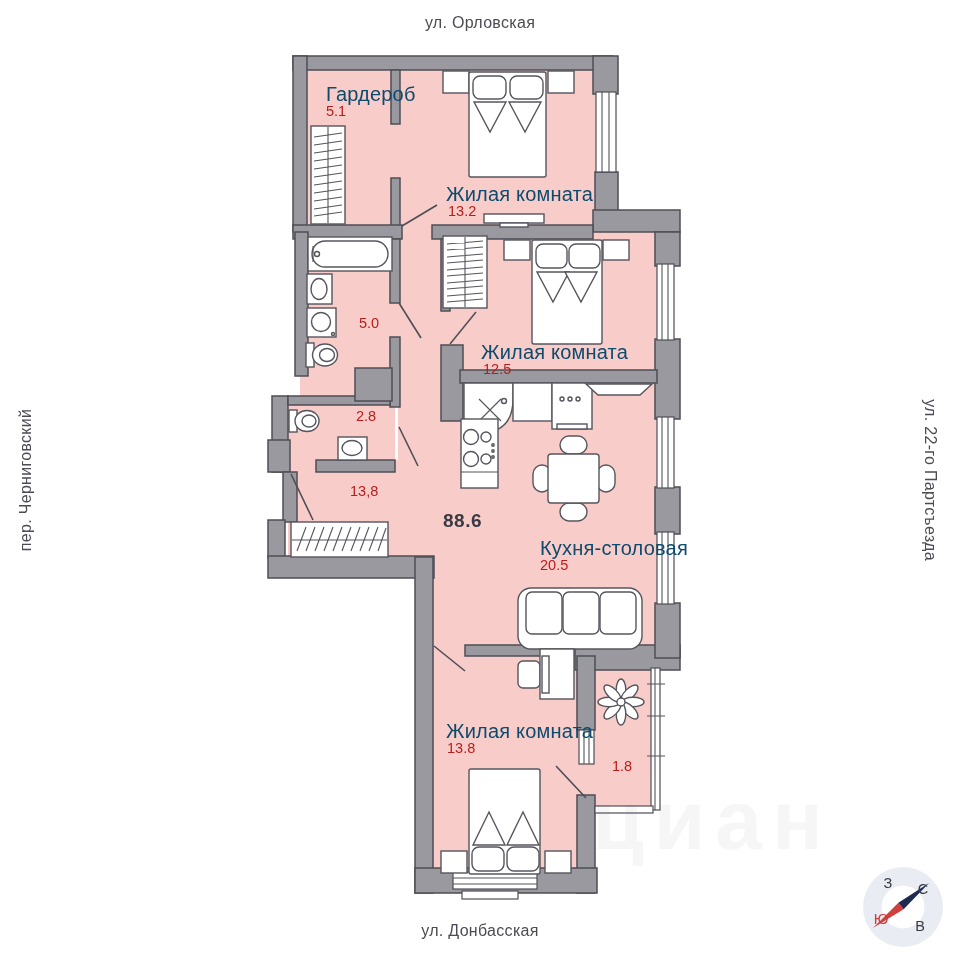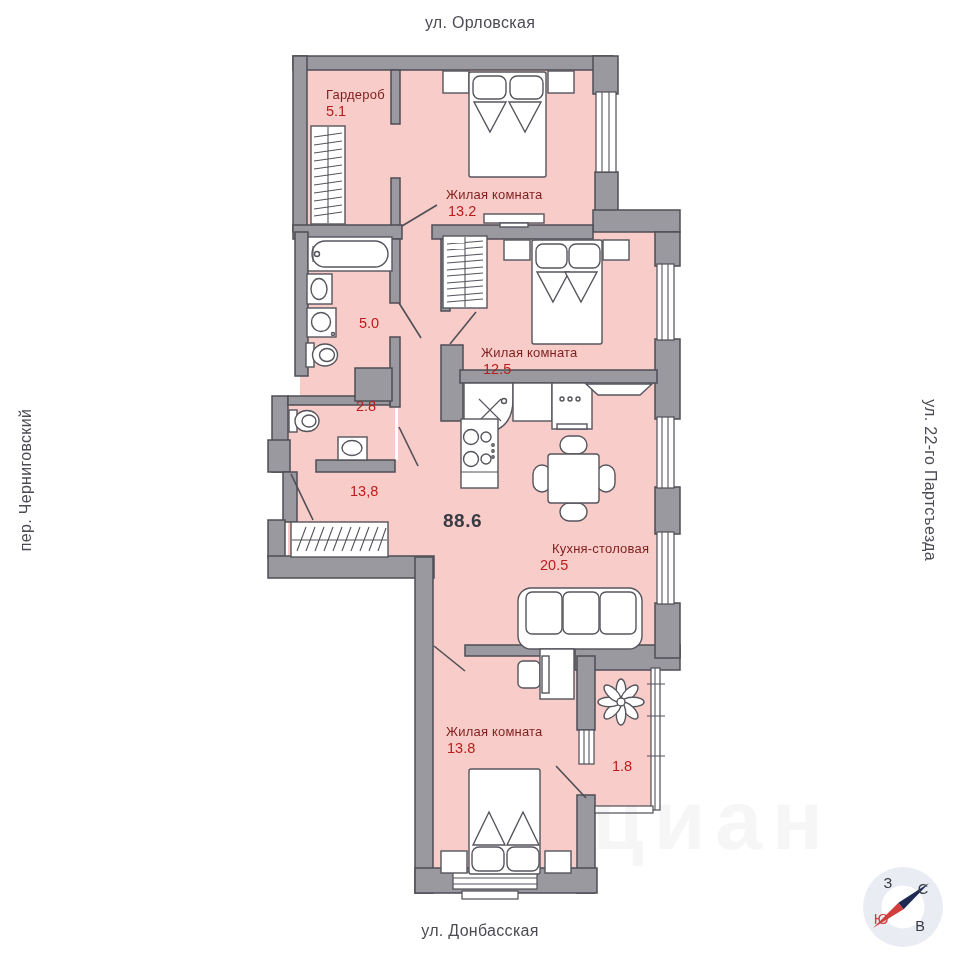--- a/index.html
+++ b/index.html
@@ -5,21 +5,21 @@
   html,body{margin:0;padding:0;background:#fff;}
   #canvas{position:relative;width:960px;height:960px;background:#fff;
           font-family:"Liberation Sans",sans-serif;overflow:hidden;}
   #plan-svg{position:absolute;left:0;top:0;}
   .wall{fill:#9A999F;stroke:#4E4E56;stroke-width:1.5;}
   .win{fill:#ffffff;stroke:#4E4E56;stroke-width:1.2;}
   .furn{fill:#ffffff;stroke:#55555D;stroke-width:1.4;}
   .thin{stroke:#55555D;stroke-width:1.1;fill:none;}
   .door{stroke:#4E4E56;stroke-width:1.6;fill:none;}
   .pink{fill:#F8CDC9;}
-  .room-label{position:absolute;color:#7f1d1d;font-size:13px;line-height:17px;
+  .room-label{position:absolute;color:#0c4a6e;font-size:20px;line-height:17px;
               font-weight:500;letter-spacing:.2px;white-space:nowrap;}
   .area-label{position:absolute;color:#b91c1c;font-size:14.5px;font-weight:500;white-space:nowrap;}
   .total-label{position:absolute;color:#3A3A44;font-size:19px;font-weight:700;letter-spacing:.5px;}
   .street{position:absolute;color:#4B4B54;font-size:16px;letter-spacing:.3px;white-space:nowrap;}
   .street.h{left:50%;transform:translateX(-50%);}
   .street.v-left{left:26px;top:480px;transform:translate(-50%,-50%) rotate(-90deg);}
   .street.v-right{left:930px;top:480px;transform:translate(-50%,-50%) rotate(90deg);}
   #watermark{position:absolute;left:592px;top:772px;font-size:84px;font-weight:600;
              color:rgba(100,100,115,0.06);letter-spacing:10px;user-select:none;}
   #compass{position:absolute;left:860px;top:864px;}
@@ -258,27 +258,27 @@
   <div class="area-label" style="left:326px;top:103px">5.1</div>
 
   <div class="room-label" style="left:446px;top:186px">Жилая комната</div>
   <div class="area-label" style="left:448px;top:203px">13.2</div>
 
   <div class="area-label" style="left:359px;top:315px">5.0</div>
 
   <div class="room-label" style="left:481px;top:344px">Жилая комната</div>
   <div class="area-label" style="left:483px;top:361px">12.5</div>
 
-  <div class="area-label" style="left:356px;top:398px">2.8</div>
+  <div class="area-label" style="left:356px;top:408px">2.8</div>
 
   <div class="area-label" style="left:350px;top:483px">13,8</div>
 
   <div class="total-label" style="left:443px;top:510px">88.6</div>
 
-  <div class="room-label" style="left:552px;top:540px">Кухня-столовая</div>
+  <div class="room-label" style="left:540px;top:540px">Кухня-столовая</div>
   <div class="area-label" style="left:540px;top:557px">20.5</div>
 
   <div class="room-label" style="left:446px;top:723px">Жилая комната</div>
   <div class="area-label" style="left:447px;top:740px">13.8</div>
 
   <div class="area-label" style="left:612px;top:758px">1.8</div>
 
   <div id="watermark">циан</div>
 
   <svg id="compass" width="86" height="86" viewBox="0 0 86 86">

